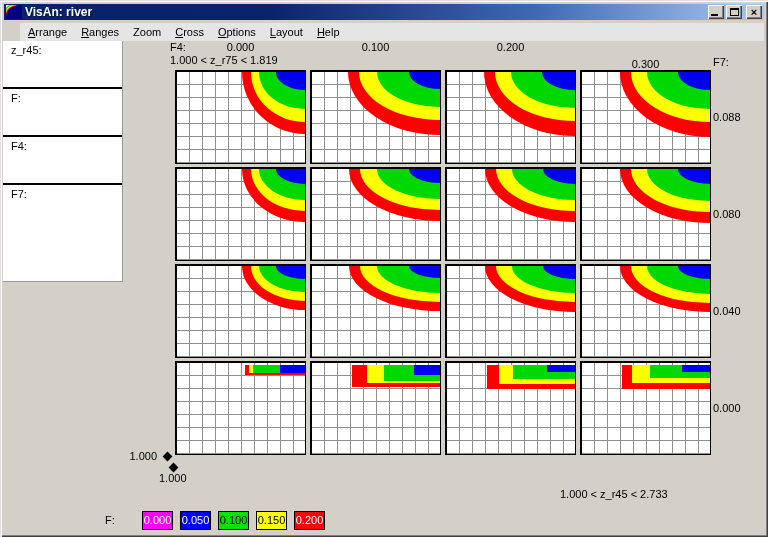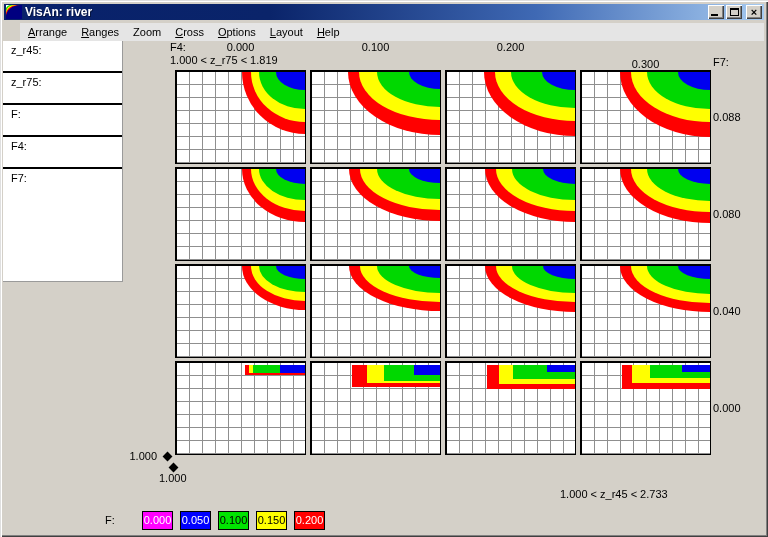--- a/index.html
+++ b/index.html
@@ -40,21 +40,21 @@
   }
   .menu-item { padding:2px 7px 3px 7px; white-space:nowrap; cursor:default; }
   .menu-item u { text-decoration:underline; }
 
   
   .sidebar {
     position:absolute; left:3px; top:41px; width:120px; height:241px;
     background:#fff; border-right:1px solid #9a9a9a; border-bottom:1px solid #9a9a9a;
   }
   .side-row { height:48px; padding:3px 4px 0 8px; }
-  .side-row.lined { border-bottom:2px solid #000; height:32px; }
+  .side-row.lined { border-bottom:2px solid #000; height:48px; }
 
   
   .abs { position:absolute; white-space:nowrap; }
   .xtick { transform:translateX(-50%); }
 
   
   .plot {
     position:absolute; width:131px; height:94px; background:#fff;
     border:2px solid #000; border-right-width:1px; border-bottom-width:1px;
   }
@@ -108,21 +108,20 @@
       <span class="menu-item"><u>R</u>anges</span>
       <span class="menu-item">Zoom</span>
       <span class="menu-item"><u>C</u>ross</span>
       <span class="menu-item"><u>O</u>ptions</span>
       <span class="menu-item"><u>L</u>ayout</span>
       <span class="menu-item"><u>H</u>elp</span>
     </div>
 
   <div class="sidebar" id="sidebar">
       <div class="side-row lined"><span>z_r45:</span></div>
-      <div class="side-row lined"><span>z_r75:</span></div>
       <div class="side-row lined"><span>F:</span></div>
       <div class="side-row lined"><span>F4:</span></div>
       <div class="side-row"><span>F7:</span></div>
     </div>
 
   <span class="abs" style="left:170px; top:41px;">F4:</span>
   <span class="abs" style="left:170px; top:54px;">1.000 &lt; z_r75 &lt; 1.819</span>
   <span class="abs" style="left:713px; top:56px;">F7:</span>
   <div id="xticks">
       <span class="abs xtick" style="left: 240.5px; top: 41px;">0.000</span>

